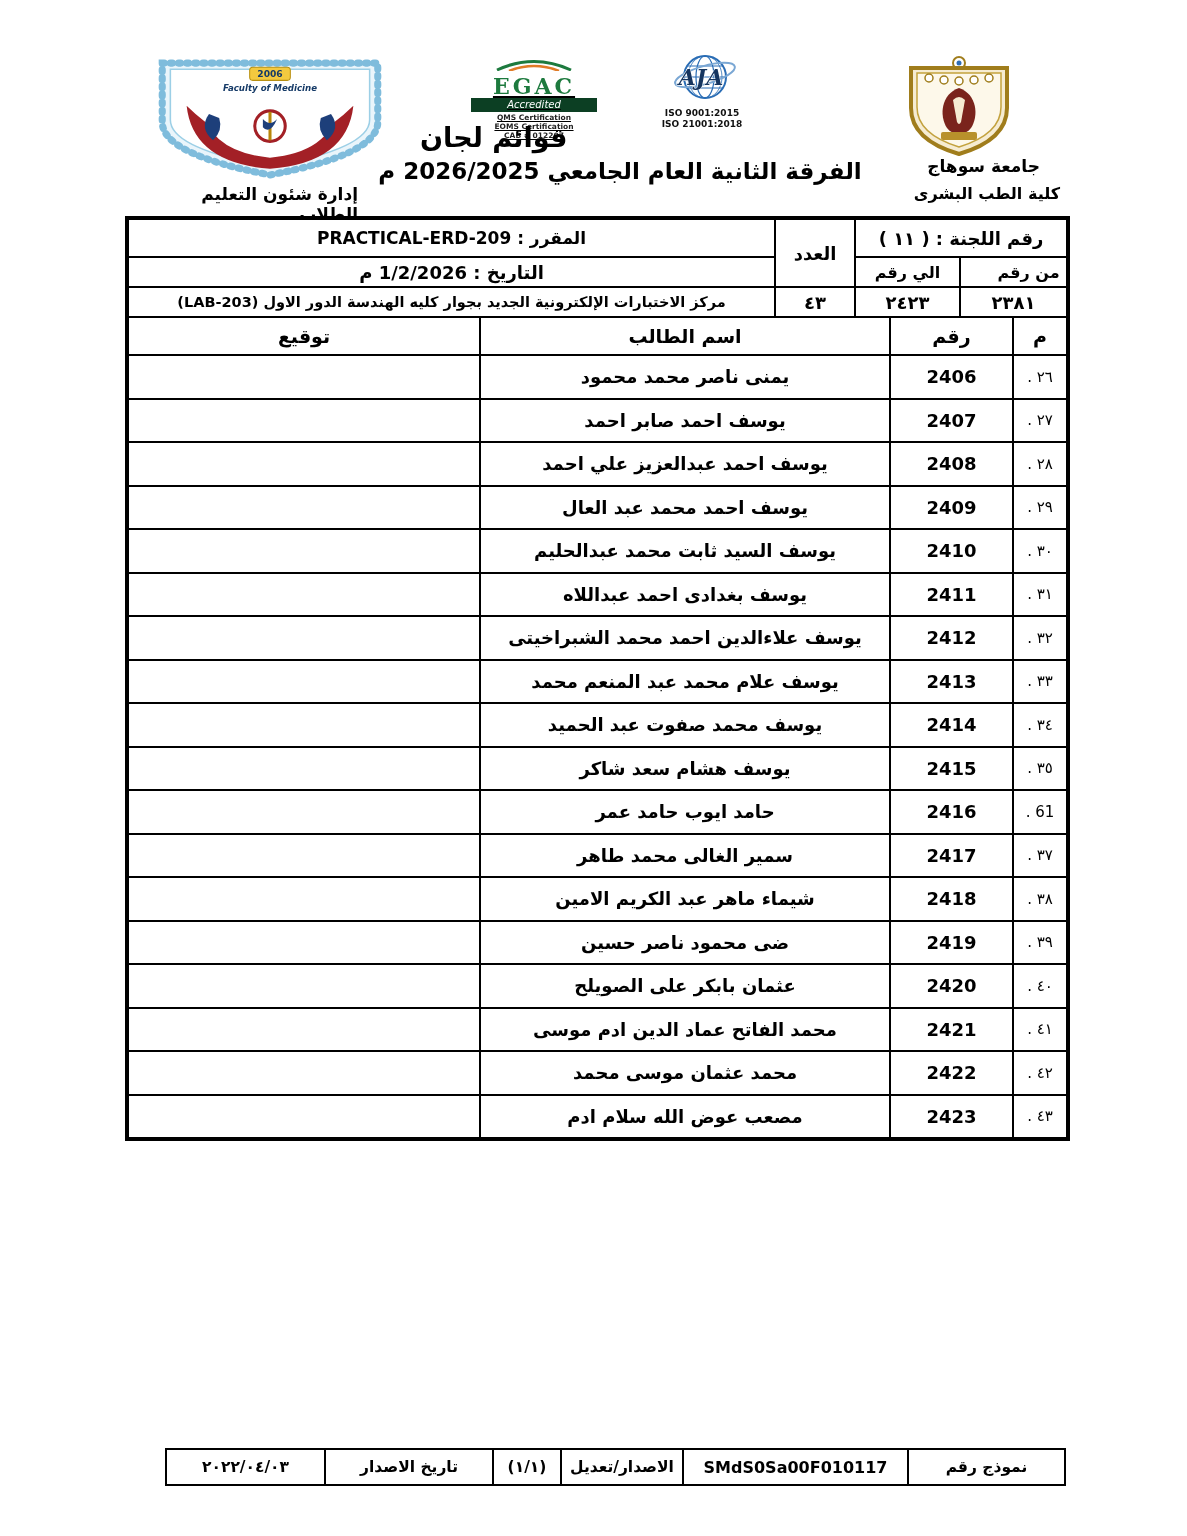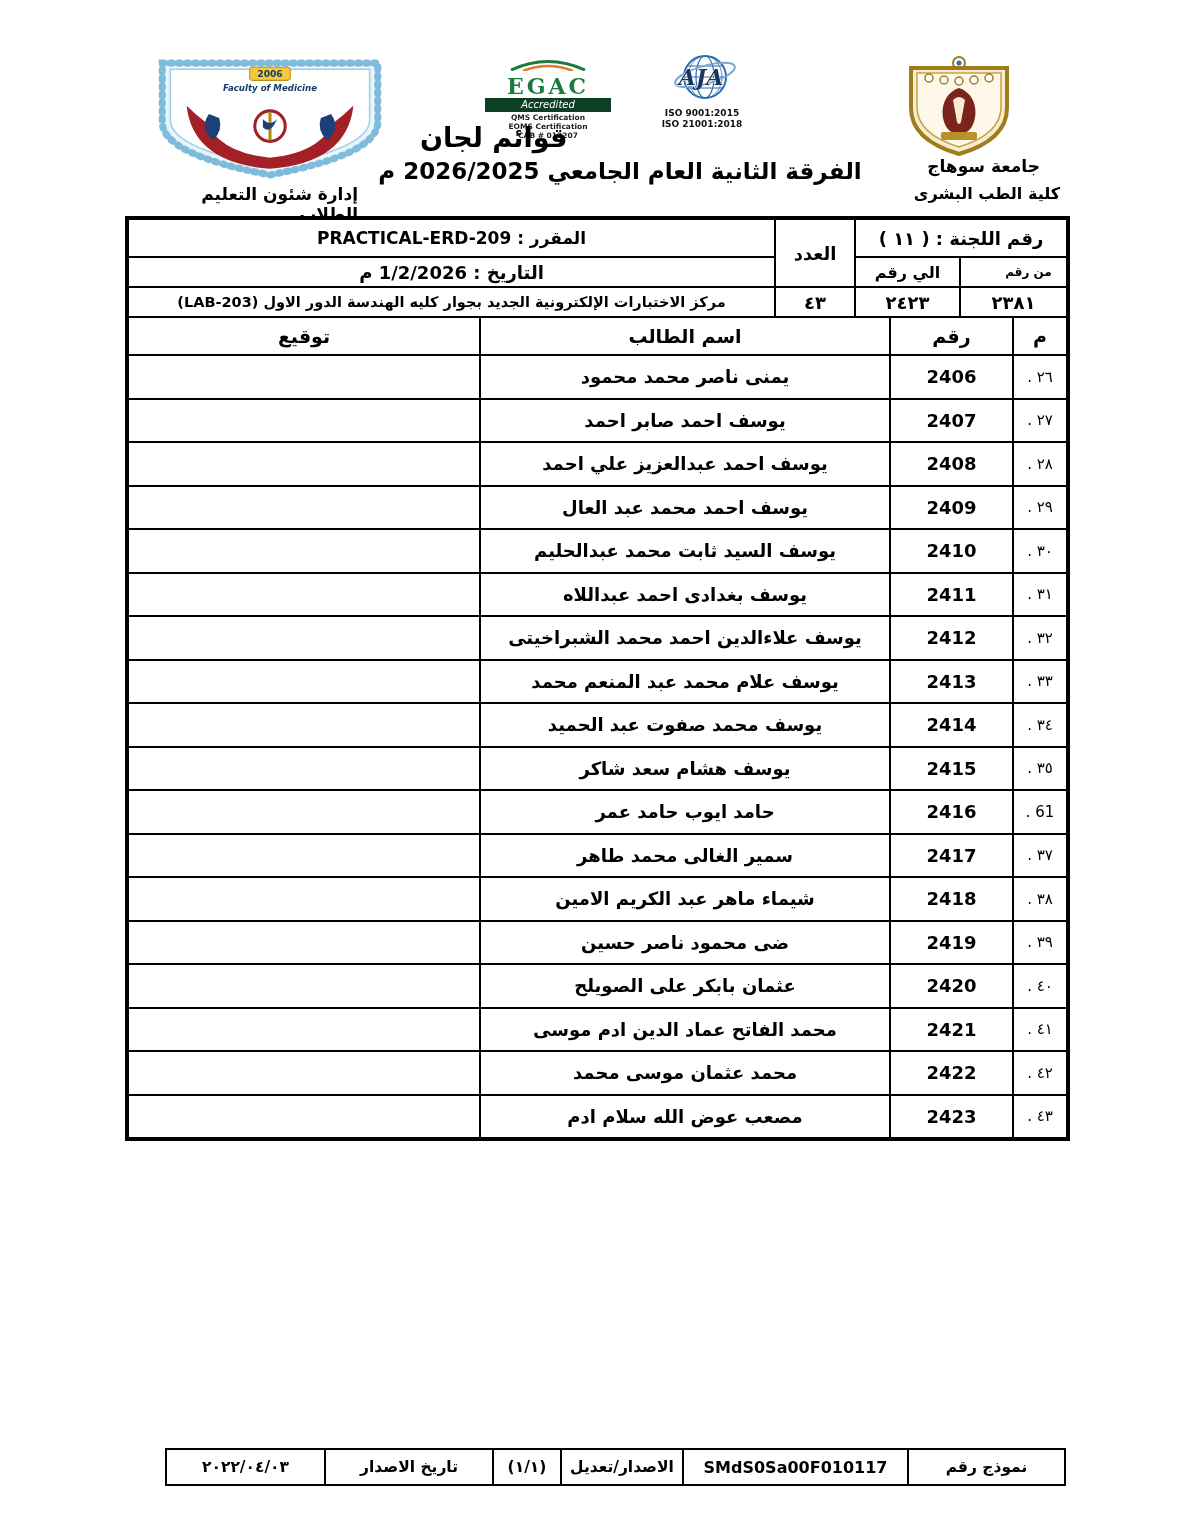--- a/index.html
+++ b/index.html
@@ -4,21 +4,21 @@
 <style>
   html, body { margin:0; padding:0; background:#ffffff; }
   .page {
     position:relative; width:1187px; height:1536px; background:#ffffff;
     font-family:"DejaVu Sans", sans-serif; color:#000; direction:rtl; overflow:hidden;
   }
   
   .emblem-faculty { position:absolute; left:148px; top:56px; width:244px; height:126px; }
   .dept-label { position:absolute; left:146px; top:184px; width:212px; text-align:right;
                 font-weight:bold; font-size:17px; }
-  .egac { position:absolute; left:485px; top:56px; width:126px; text-align:center; }
+  .egac { position:absolute; left:471px; top:56px; width:126px; text-align:center;text-decoration:underline; }
   .egac-name { font-family:"DejaVu Serif", serif; font-weight:bold; font-size:22px;
                color:#1d7a3e; letter-spacing:3px; line-height:1; }
   .egac-banner { background:#0c3f23; color:#fff; font-style:italic; font-size:10px;
                  line-height:14px; margin:1px 0; }
   .egac-line { font-size:7.5px; font-weight:bold; color:#222; line-height:9px; }
   .aja { position:absolute; left:642px; top:52px; width:120px; text-align:center; }
   .aja-line { font-size:9px; font-weight:bold; color:#111; line-height:11px; }
   .doc-title { position:absolute; left:420px; top:122px; width:400px; text-align:left;
                font-size:27px; font-weight:bold; }
   .doc-subtitle { position:absolute; left:370px; top:158px; width:500px; text-align:center;
@@ -30,21 +30,21 @@
                font-weight:bold; font-size:16px; }
   
   .main { position:absolute; left:125px; top:216px; width:937px; border:4px solid #000;
           background:#fff; direction:rtl; }
   .info { display:grid; grid-template-columns:107px 105px 80px 1fr;
           grid-template-rows:36px 30px 30px; border-bottom:2px solid #000; }
   .ic { display:flex; align-items:center; justify-content:center; font-weight:bold; }
   .committee   { grid-column:1/3; grid-row:1; font-size:18px; border-left:2px solid #000; }
   .count-label { grid-column:3; grid-row:1/3; font-size:18px; border-left:2px solid #000; }
   .course      { grid-column:4; grid-row:1; font-size:17px; }
-  .from-label  { grid-column:1; grid-row:2; font-size:12px; border-left:2px solid #000; border-top:2px solid #000;padding-left:30px; }
+  .from-label  { grid-column:1; grid-row:2; font-size:16px; border-left:2px solid #000; border-top:2px solid #000;padding-left:30px; }
   .to-label    { grid-column:2; grid-row:2; font-size:16px; border-left:2px solid #000; border-top:2px solid #000; }
   .date        { grid-column:4; grid-row:2; font-size:18px; border-top:2px solid #000; }
   .from-value  { grid-column:1; grid-row:3; font-size:18px; border-left:2px solid #000; border-top:2px solid #000; }
   .to-value    { grid-column:2; grid-row:3; font-size:18px; border-left:2px solid #000; border-top:2px solid #000; }
   .count-value { grid-column:3; grid-row:3; font-size:18px; border-left:2px solid #000; border-top:2px solid #000; }
   .location    { grid-column:4; grid-row:3; font-size:14.5px; border-top:2px solid #000; }
   .t-head, .t-row { display:grid; grid-template-columns:54px 123px 410px 1fr; direction:rtl; }
   .t-head { height:36px; }
   .t-row  { height:41.5px; border-top:2px solid #000; }
   .cell { display:flex; align-items:center; justify-content:center; font-weight:bold; }

